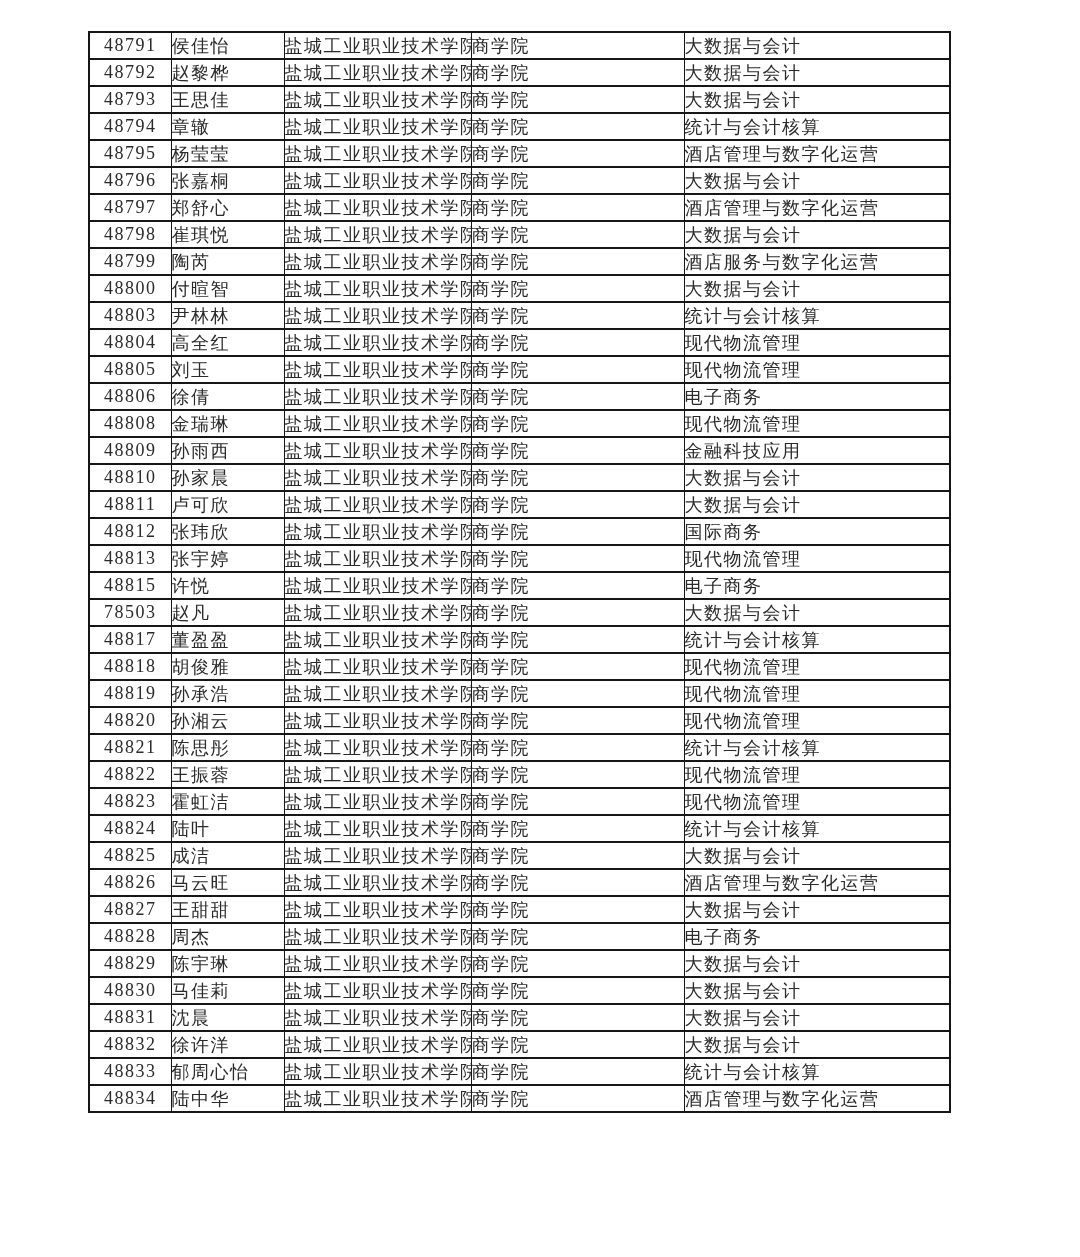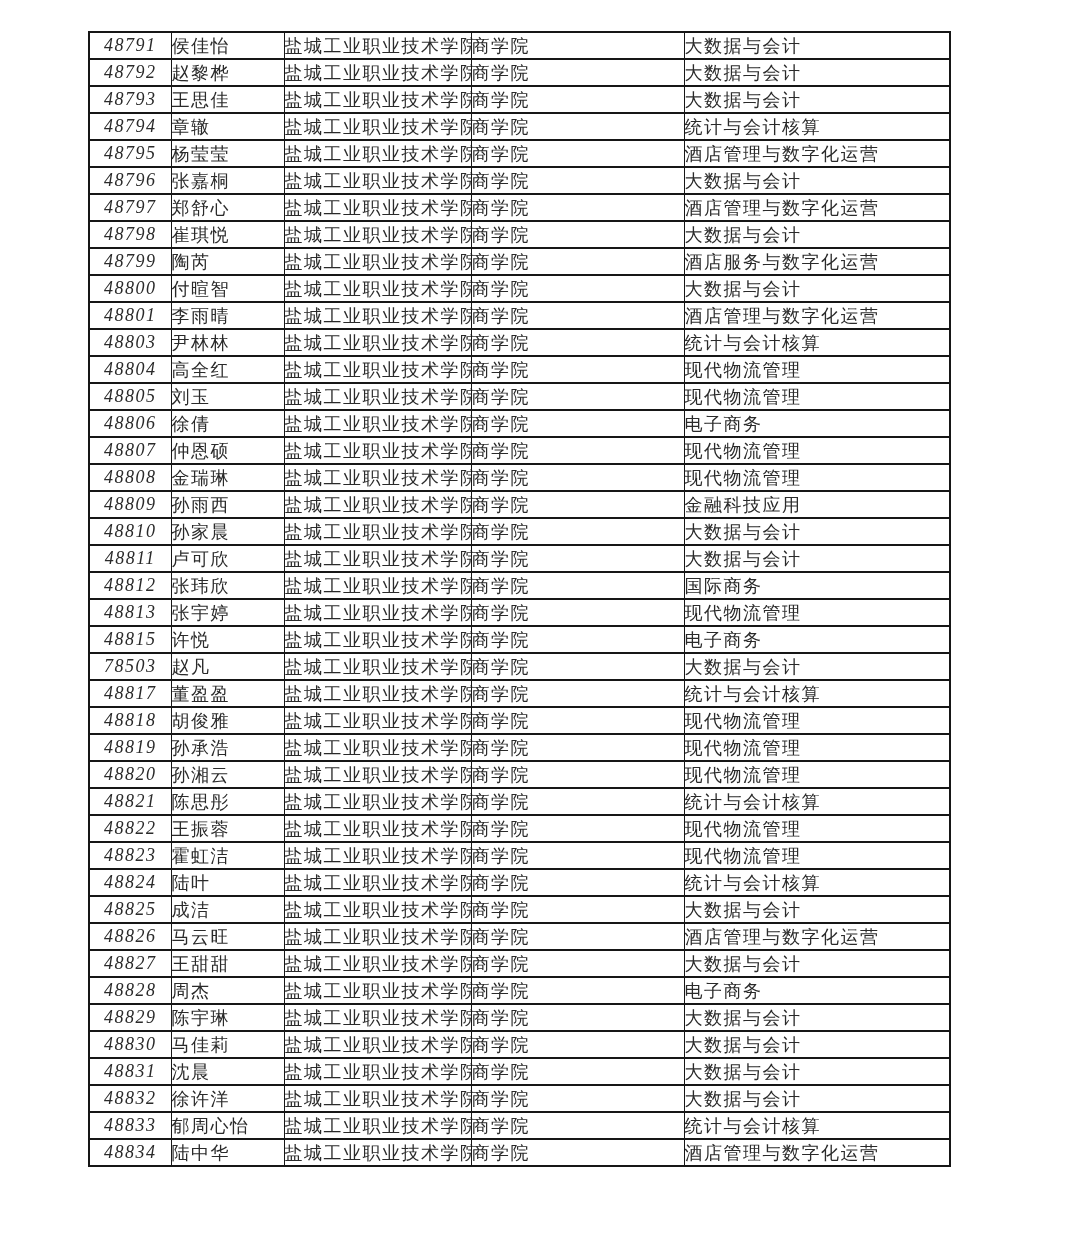--- a/index.html
+++ b/index.html
@@ -38,21 +38,20 @@
     white-space: nowrap;
     overflow: hidden;
     vertical-align: middle;
     padding: 0;
     color: #2a2a2a;
   }
   td.cell-id {
     text-align: center;
     letter-spacing: 2px;
     font-size: 17px;
-    font-style: italic;
   }
   td.cell-name   { padding-left: 8px; }
   td.cell-school { padding-left: 4px; letter-spacing: 0.5px; }
   td.cell-college{ padding-left: 5px; margin-top: 16px; }
   td.cell-major  { padding-left: 7px; margin-left: 24px; }
 </style>
 </head>
 <body>
 
 <div class="page">
@@ -129,27 +128,20 @@
           <td class="cell-major">酒店服务与数字化运营</td>
         </tr>
         <tr>
           <td class="cell-id">48800</td>
           <td class="cell-name">付暄智</td>
           <td class="cell-school">盐城工业职业技术学院</td>
           <td class="cell-college">商学院</td>
           <td class="cell-major">大数据与会计</td>
         </tr>
         <tr>
-          <td class="cell-id">48801</td>
-          <td class="cell-name">李雨晴</td>
-          <td class="cell-school">盐城工业职业技术学院</td>
-          <td class="cell-college">商学院</td>
-          <td class="cell-major">酒店管理与数字化运营</td>
-        </tr>
-        <tr>
           <td class="cell-id">48803</td>
           <td class="cell-name">尹林林</td>
           <td class="cell-school">盐城工业职业技术学院</td>
           <td class="cell-college">商学院</td>
           <td class="cell-major">统计与会计核算</td>
         </tr>
         <tr>
           <td class="cell-id">48804</td>
           <td class="cell-name">高全红</td>
           <td class="cell-school">盐城工业职业技术学院</td>
@@ -162,27 +154,20 @@
           <td class="cell-school">盐城工业职业技术学院</td>
           <td class="cell-college">商学院</td>
           <td class="cell-major">现代物流管理</td>
         </tr>
         <tr>
           <td class="cell-id">48806</td>
           <td class="cell-name">徐倩</td>
           <td class="cell-school">盐城工业职业技术学院</td>
           <td class="cell-college">商学院</td>
           <td class="cell-major">电子商务</td>
-        </tr>
-        <tr>
-          <td class="cell-id">48807</td>
-          <td class="cell-name">仲恩硕</td>
-          <td class="cell-school">盐城工业职业技术学院</td>
-          <td class="cell-college">商学院</td>
-          <td class="cell-major">现代物流管理</td>
         </tr>
         <tr>
           <td class="cell-id">48808</td>
           <td class="cell-name">金瑞琳</td>
           <td class="cell-school">盐城工业职业技术学院</td>
           <td class="cell-college">商学院</td>
           <td class="cell-major">现代物流管理</td>
         </tr>
         <tr>
           <td class="cell-id">48809</td>

